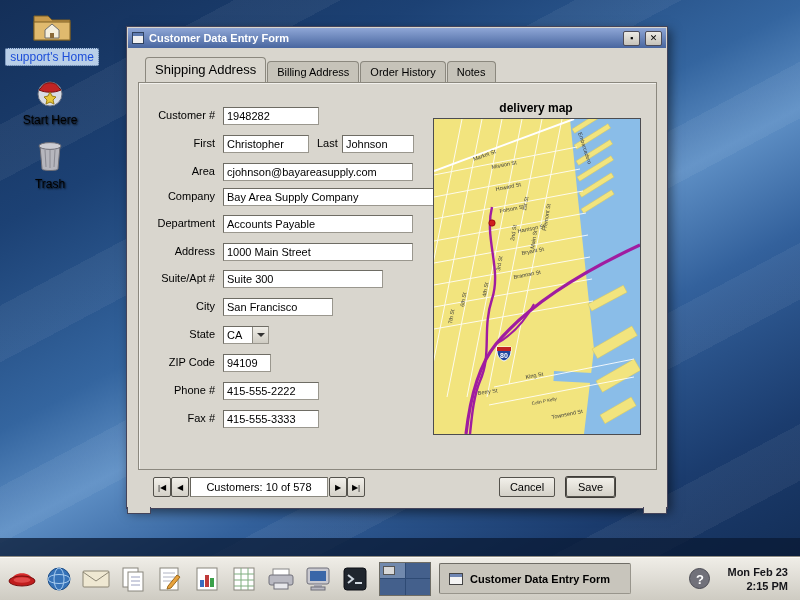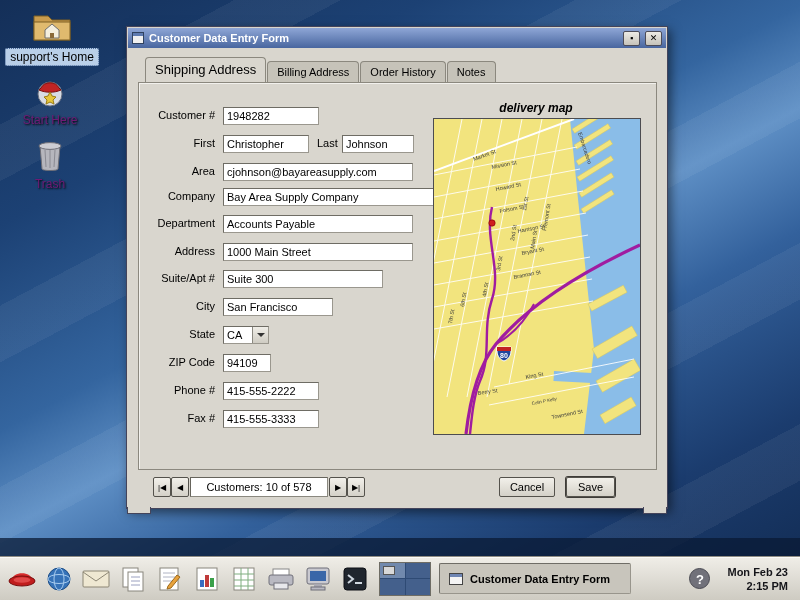--- a/index.html
+++ b/index.html
@@ -9,22 +9,22 @@
   
   .desktop{position:absolute;inset:0;
     background:linear-gradient(152deg,#142f58 0%,#1c4174 22%,#34659f 42%,#5e8fc5 52%,#33619c 64%,#1b3c6e 82%,#112a50 100%);}
   .streaks{position:absolute;inset:0;
     background:repeating-linear-gradient(152deg,rgba(255,255,255,0) 0 110px,rgba(255,255,255,.05) 110px 160px);}
   .bottomband{position:absolute;left:0;right:0;top:538px;height:18px;background:rgba(10,26,52,.75);}
 
   
   .dicon{position:absolute;width:96px;text-align:center;cursor:default;}
   .dicon .art{display:inline-block;}
-  .dlabel{margin-top:2px;font-size:12px;color:#701a75;text-shadow:1px 1px 2px #000;display:inline-block;padding:1px 4px;}
-  .dlabel.selected{background:#b9cfe8;color:#000000;text-shadow:none;border-radius:2px;border:1px dotted #4a6a9a;}
+  .dlabel{margin-top:2px;font-size:12px;color:#000000;text-shadow:1px 1px 2px #000;display:inline-block;padding:1px 4px;}
+  .dlabel.selected{background:#b9cfe8;color:#1d4ed8;text-shadow:none;border-radius:2px;border:1px dotted #4a6a9a;}
 
   
   .window{position:absolute;left:126px;top:26px;width:540px;height:481px;background:#d9d6ce;
           border:1px solid #44445a;box-shadow:3px 4px 10px rgba(0,0,0,.5);}
   .titlebar{position:absolute;left:1px;top:1px;right:1px;height:20px;
             background:linear-gradient(#8ea6d6,#48669f);display:flex;align-items:center;gap:5px;padding:0 4px;}
   .title-ic{width:12px;height:12px;background:#f0f0f0;border:1px solid #30425f;box-sizing:border-box;}
   .title-ic i{display:block;height:3px;background:#5f7bb0;}
   .title-text{flex:1;color:#fff;font-weight:bold;font-size:11px;white-space:nowrap;overflow:hidden;}
   .tb-btn{width:17px;height:15px;background:linear-gradient(#eceae4,#c6c3ba);border:1px solid #4c4c58;
@@ -45,21 +45,21 @@
        border-top-color:#6e6c64;border-left-color:#6e6c64;background:#fff;font-family:inherit;
        font-size:11px;padding:0 3px;}
   .combo{position:absolute;left:96px;top:299px;width:46px;height:18px;box-sizing:border-box;background:#fff;
          border:1px solid #9a978e;border-top-color:#6e6c64;border-left-color:#6e6c64;}
   .combo .val{position:absolute;left:3px;top:2px;font-size:11px;}
   .combo .dd{position:absolute;right:0;top:0;width:15px;height:16px;background:linear-gradient(#efede7,#cfccc3);
              border-left:1px solid #8a8880;}
   .combo .dd b{position:absolute;left:3.5px;top:6px;width:0;height:0;border:4px solid transparent;border-top-color:#333;}
 
   
-  .maptitle{position:absolute;left:306px;top:74px;width:206px;text-align:center;font-size:12px;font-weight:bold;font-style:italic;}
+  .maptitle{position:absolute;left:306px;top:74px;width:206px;text-align:center;font-size:12px;font-weight:bold;}
   .mapbox{position:absolute;left:306px;top:91px;width:206px;height:315px;border:1px solid #4c4c50;background:#f2e47e;}
 
   
   .navbtn{position:absolute;top:450px;width:18px;height:20px;box-sizing:border-box;padding:0;
           background:linear-gradient(#f2f0ea,#d4d1c8);border:1px solid #54524c;border-radius:2px;
           font-size:8px;text-align:center;font-family:inherit;}
   .navbox{position:absolute;left:63px;top:450px;width:138px;height:20px;box-sizing:border-box;background:#fff;
           border:1px solid #8a887f;border-top-color:#66645c;border-left-color:#66645c;
           text-align:center;line-height:18px;font-size:11px;}
   .btn{position:absolute;top:450px;height:20px;box-sizing:border-box;padding:0;

